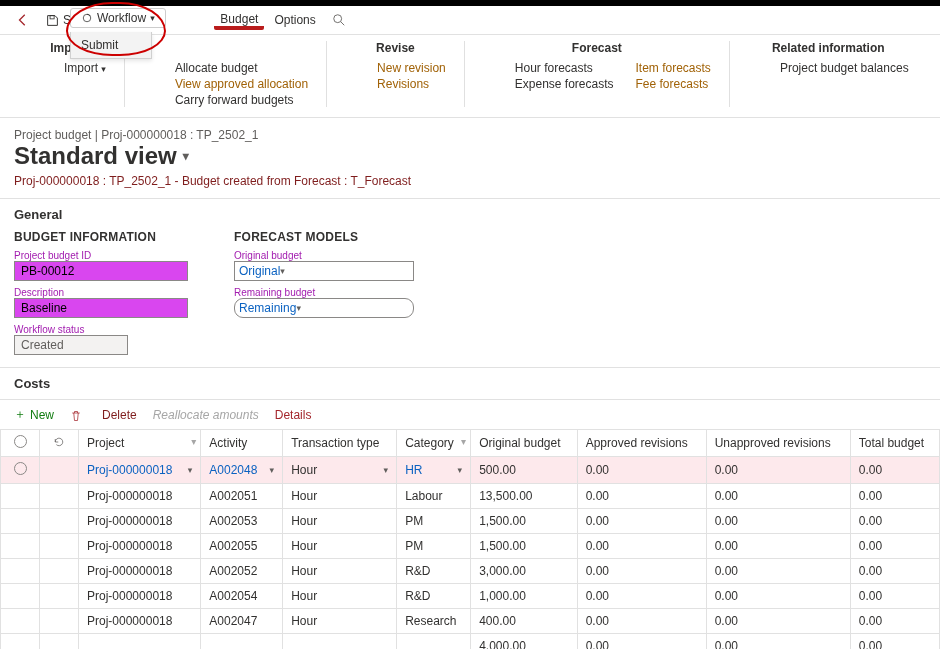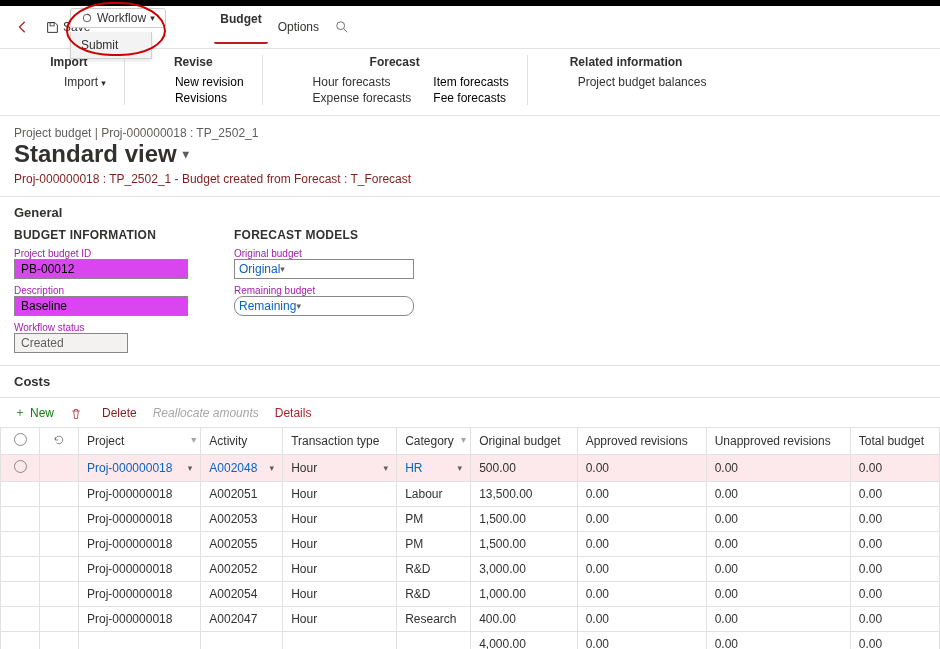--- a/index.html
+++ b/index.html
@@ -1,37 +1,37 @@
 <!DOCTYPE html>
 <html><head>
 <meta charset="utf-8">
 <style>
   html,body{margin:0;padding:0;font-family:"Segoe UI",Arial,sans-serif;font-size:12px;color:#323130;background:#fff;}
   .topblack{height:6px;background:#000;}
   
   .toolbar{display:flex;align-items:center;gap:4px;padding:4px 10px;border-bottom:1px solid #e1e1e1;position:relative;}
   .tb-btn{display:inline-flex;align-items:center;gap:4px;padding:2px 6px;font-size:12px;cursor:pointer;border-radius:2px;}
-  .tb-active{font-weight:700;border-bottom:2px solid #b91c1c;padding-bottom:16px;}
+  .tb-active{font-weight:400;border-bottom:4px solid #b91c1c;padding-bottom:0;}
   .chev{font-size:9px;}
   .workflow-pop{position:absolute;top:2px;left:70px;z-index:2;}
   .workflow-trigger{display:inline-flex;align-items:center;gap:4px;border:1px solid #ccc;border-radius:3px;padding:2px 10px;background:#fff;font-size:12px;}
   .workflow-menu{position:absolute;top:24px;left:0;min-width:80px;background:#fafafa;border:1px solid #d0d0d0;border-top:none;box-shadow:0 2px 4px rgba(0,0,0,.1);}
   .workflow-menu .mi{padding:6px 10px;font-size:12px;background:#f3f3f3;}
   
   .red-circle{position:absolute;top:-4px;left:66px;width:96px;height:50px;border:2px solid #c00;border-radius:60% 60% 60% 60% / 70% 70% 60% 60%;pointer-events:none;z-index:3;}
   .search-icon svg{width:14px;height:14px;}
   
   .ribbon{display:flex;gap:0;padding:6px 14px 10px;border-bottom:1px solid #e1e1e1;}
   .rgroup{padding:0 18px;border-right:1px solid #e0e0e0;}
   .rgroup:last-child{border-right:none;}
   .rgtitle{text-align:center;font-size:12px;font-weight:600;color:#323130;margin-bottom:6px;}
   .rgbody{display:flex;gap:22px;margin-left:32px;}
   .rcol{display:flex;flex-direction:column;gap:2px;}
   .rlink{font-size:12px;color:#323130;white-space:nowrap;cursor:pointer;}
-  .rlink.dis{color:#000000;cursor:default;}
+  .rlink.dis{color:#a16207;cursor:default;}
   
   .crumb{padding:10px 14px 0;font-size:12px;color:#605e5c;}
   .viewtitle{padding:0 14px;font-size:24px;font-weight:600;display:flex;align-items:center;gap:6px;}
   .viewtitle .chev{font-size:12px;color:#605e5c;}
   .sub{padding:4px 14px 10px;font-size:12px;color:#7f1d1d;}
   
   .section{border-top:1px solid #e1e1e1;}
   .shead{padding:8px 14px;font-size:13px;font-weight:600;}
   
   .form-area{display:flex;gap:40px;padding:0 14px 12px;}
@@ -109,20 +109,30 @@
 
 <div class="ribbon">
   <div class="rgroup">
     <div class="rgtitle">Import</div>
     <div class="rgbody">
         <div class="rcol">
       <span class="rlink">
         <span>Import</span>
         <span class="chev">▾</span>
       </span>
+    </div>
+      </div>
+  </div>
+  <div class="rgroup">
+    <div class="rgtitle">&nbsp;</div>
+    <div class="rgbody">
+        <div class="rcol">
+      <span class="rlink">Allocate budget</span>
+      <span class="rlink dis">View approved allocation</span>
+      <span class="rlink">Carry forward budgets</span>
     </div>
       </div>
   </div>
   <div class="rgroup">
     <div class="rgtitle">Revise</div>
     <div class="rgbody">
         <div class="rcol">
       <span class="rlink dis">New revision</span>
       <span class="rlink dis">Revisions</span>
     </div>

